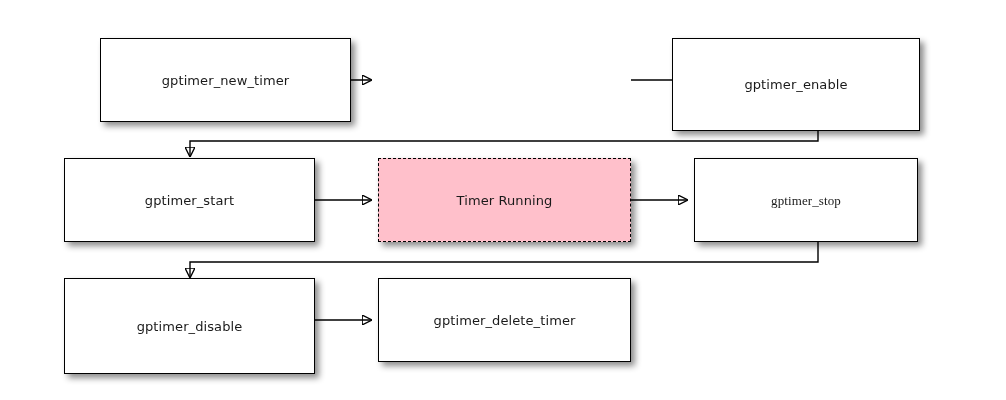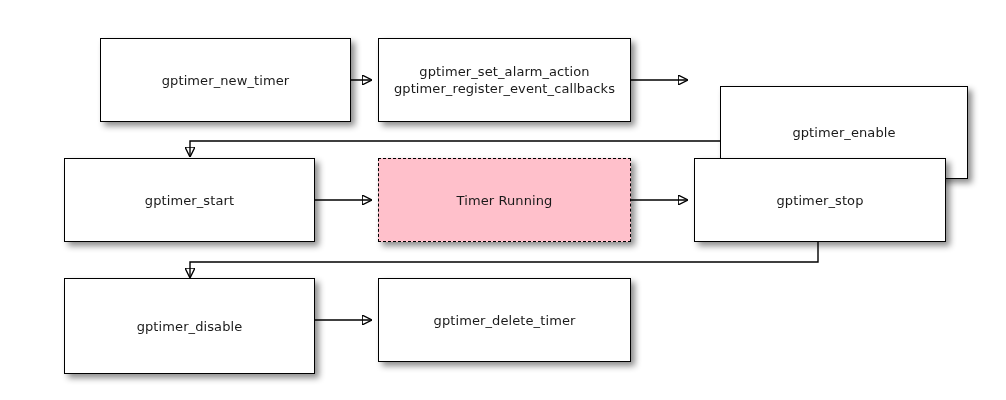--- a/index.html
+++ b/index.html
@@ -81,38 +81,34 @@
 
     <path d="M 818 242 L 818 262 L 190 262 L 190 277" marker-end="url(#arrow)"></path>
 
     <path d="M 315 320 L 371 320" marker-end="url(#arrow)"></path>
   </svg>
 
   <div class="node" style="left:64px; top:38px; width:251px; height:84px;margin-left:36px;">
     <span class="label">gptimer_new_timer</span>
   </div>
 
-  <div class="node" style="left:378px; top:38px; width:253px; height:84px;">
-    <span class="label">gptimer_set_alarm_action
-gptimer_register_event_callbacks</span>
-  </div>
 
-  <div class="node" style="left:720px; top:38px; width:248px; height:93px;margin-top:48px;">
+  <div class="node" style="left:672px; top:38px; width:248px; height:93px;">
     <span class="label">gptimer_enable</span>
   </div>
 
   <div class="node running" style="left:378px; top:158px; width:253px; height:84px;">
     <span class="label">Timer Running</span>
   </div>
 
   <div class="node" style="left:64px; top:158px; width:251px; height:84px;">
     <span class="label">gptimer_start</span>
   </div>
 
-  <div class="node" style="left:694px; top:158px; width:252px; height:84px;">
+  <div class="node" style="left:694px; top:158px; width:224px; height:84px;font-family:Liberation Serif, serif;">
     <span class="label">gptimer_stop</span>
   </div>
 
   <div class="node" style="left:64px; top:278px; width:251px; height:96px;">
     <span class="label">gptimer_disable</span>
   </div>
 
   <div class="node" style="left:378px; top:278px; width:253px; height:84px;">
     <span class="label">gptimer_delete_timer</span>
   </div>

